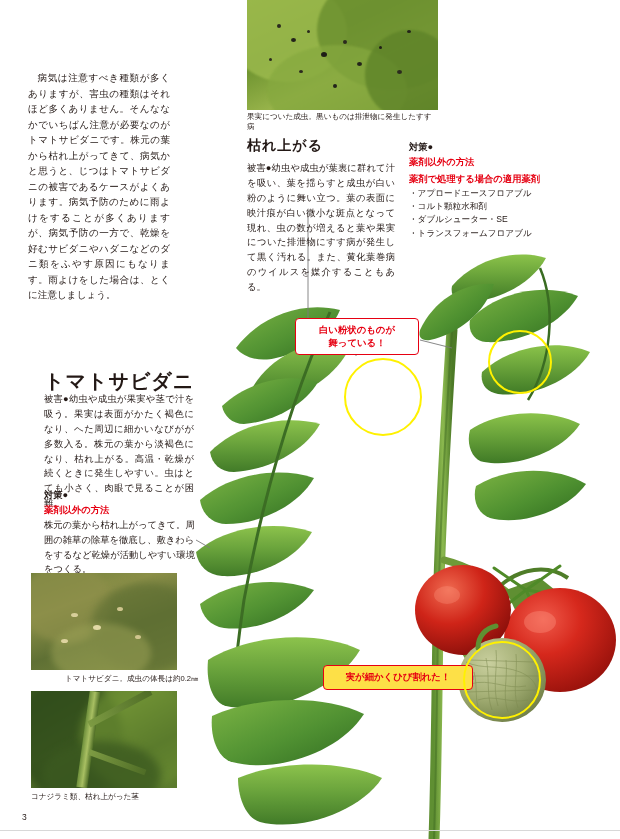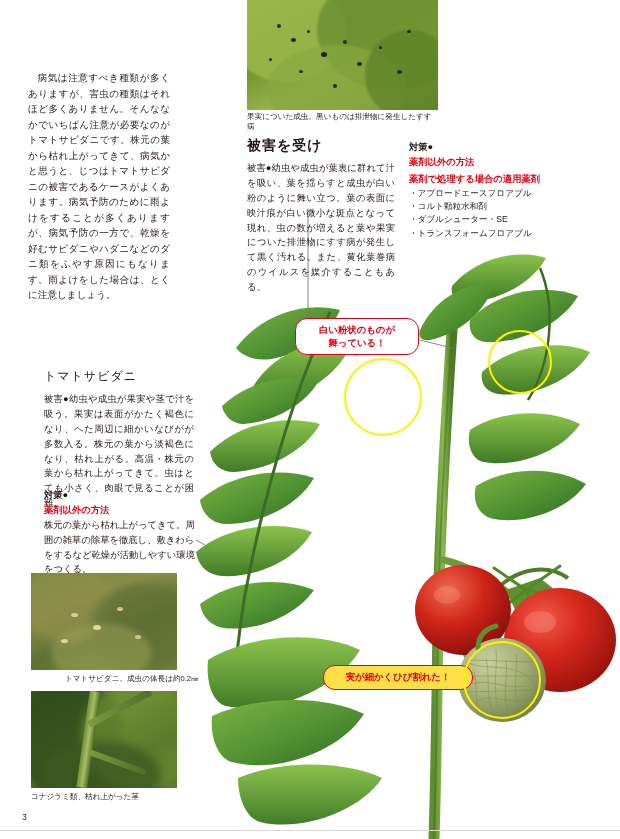--- a/index.html
+++ b/index.html
@@ -57,21 +57,21 @@
     position:absolute; left:409px; top:140px; width:165px;
     font-size:9.3px; line-height:1.6;
   }
   .red{ color:#e60012; }
   .taisaku-label{ font-weight:bold; }
   .small-list{ font-size:8.6px; line-height:1.55; }
 
   
   .sec-sabi-title{
     position:absolute; left:44px; top:368px;
-    font-size:12px; font-weight:normal; letter-spacing:1px;
+    font-size:20px; font-weight:bold; letter-spacing:1px;
   }
   .sec-sabi-body{
     position:absolute; left:44px; top:392px; width:150px;
     font-size:9.3px; line-height:1.6; text-align:justify;
   }
   .sec-sabi-taisaku{
     position:absolute; left:44px; top:488px; width:152px;
     font-size:9.3px; line-height:1.6;
   }
 
@@ -94,21 +94,21 @@
   
   .callout{
     position:absolute;
     background:#ffffff;
     border:1.2px solid #e60012;
     color:#e60012;
     font-size:9.4px; font-weight:bold;
     line-height:1.35;
     text-align:center;
     padding:5px 8px;
-    border-radius:12px;
+    border-radius:4px;
   }
   .callout-white{ left:295px; top:318px; width:124px; }
   .callout-fruit{
     left:323px; top:665px; width:150px;
     background:#fde047;
   }
 
   
   .circle{
     position:absolute; border:2.4px solid #fff100; border-radius:50%;
@@ -277,37 +277,37 @@
     <div class="noise" style="left:110px;top:62px;width:5px;height:4px;background:#23231a;"></div>
     <div class="noise" style="left:52px;top:70px;width:4px;height:3px;background:#2b2a1e;"></div>
     <div class="noise" style="left:132px;top:46px;width:3px;height:3px;background:#1e1e16;"></div>
     <div class="noise" style="left:150px;top:70px;width:5px;height:4px;background:#2b2a1e;"></div>
     <div class="noise" style="left:86px;top:84px;width:4px;height:4px;background:#23231a;"></div>
     <div class="noise" style="left:22px;top:58px;width:3px;height:3px;background:#2b2a1e;"></div>
     <div class="noise" style="left:160px;top:30px;width:4px;height:3px;background:#23231a;"></div>
   </div>
   <div class="caption cap-top">果実についた成虫。黒いものは排泄物に発生したすす病</div>
 
-  <div class="sec-konajirami-title">被害を受け</div>
+  <div class="sec-konajirami-title">枯れ上がる</div>
   <div class="sec-konajirami-body">被害●幼虫や成虫が葉裏に群れて汁を吸い、葉を揺らすと成虫が白い粉のように舞い立つ。葉の表面に映汁痕が白い微小な斑点となって現れ、虫の数が増えると葉や果実についた排泄物にすす病が発生して黒く汚れる。また、黄化葉巻病のウイルスを媒介することもある。</div>
 
   <div class="taisaku-k">
     <div class="taisaku-label">対策●</div>
     <div class="red taisaku-label">薬剤以外の方法</div>
     <div class="red taisaku-label" style="margin-top:2px;">薬剤で処理する場合の適用薬剤</div>
     <div class="small-list">
       <div>・アプロードエースフロアブル</div>
       <div>・コルト顆粒水和剤</div>
       <div>・ダブルシューター・SE</div>
       <div>・トランスフォームフロアブル</div>
     </div>
   </div>
 
   <div class="sec-sabi-title">トマトサビダニ</div>
-  <div class="sec-sabi-body">被害●幼虫や成虫が果実や茎で汁を吸う。果実は表面がかたく褐色になり、へた周辺に細かいなびがが多数入る。株元の葉から淡褐色になり、枯れ上がる。高温・株元の葉から枯れ上がってきて。虫はとても小さく、肉眼で見ることが困難。</div>
+  <div class="sec-sabi-body">被害●幼虫や成虫が果実や茎で汁を吸う。果実は表面がかたく褐色になり、へた周辺に細かいなびがが多数入る。株元の葉から淡褐色になり、枯れ上がる。高温・乾燥が続くときに発生しやすい。虫はとても小さく、肉眼で見ることが困難。</div>
 
   <div class="sec-sabi-taisaku">
     <div class="taisaku-label">対策●</div>
     <div class="red taisaku-label">薬剤以外の方法</div>
     <div>株元の葉から枯れ上がってきて。周囲の雑草の除草を徹底し、敷きわらをするなど乾燥が活動しやすい環境をつくる。</div>
     <div class="red taisaku-label" style="margin-top:2px;">薬剤で処理する場合の適用薬剤</div>
     <div class="small-list">
       <div>・アプロードエースフロアブル</div>
       <div>・トランスフォームフロアブル</div>
     </div>

